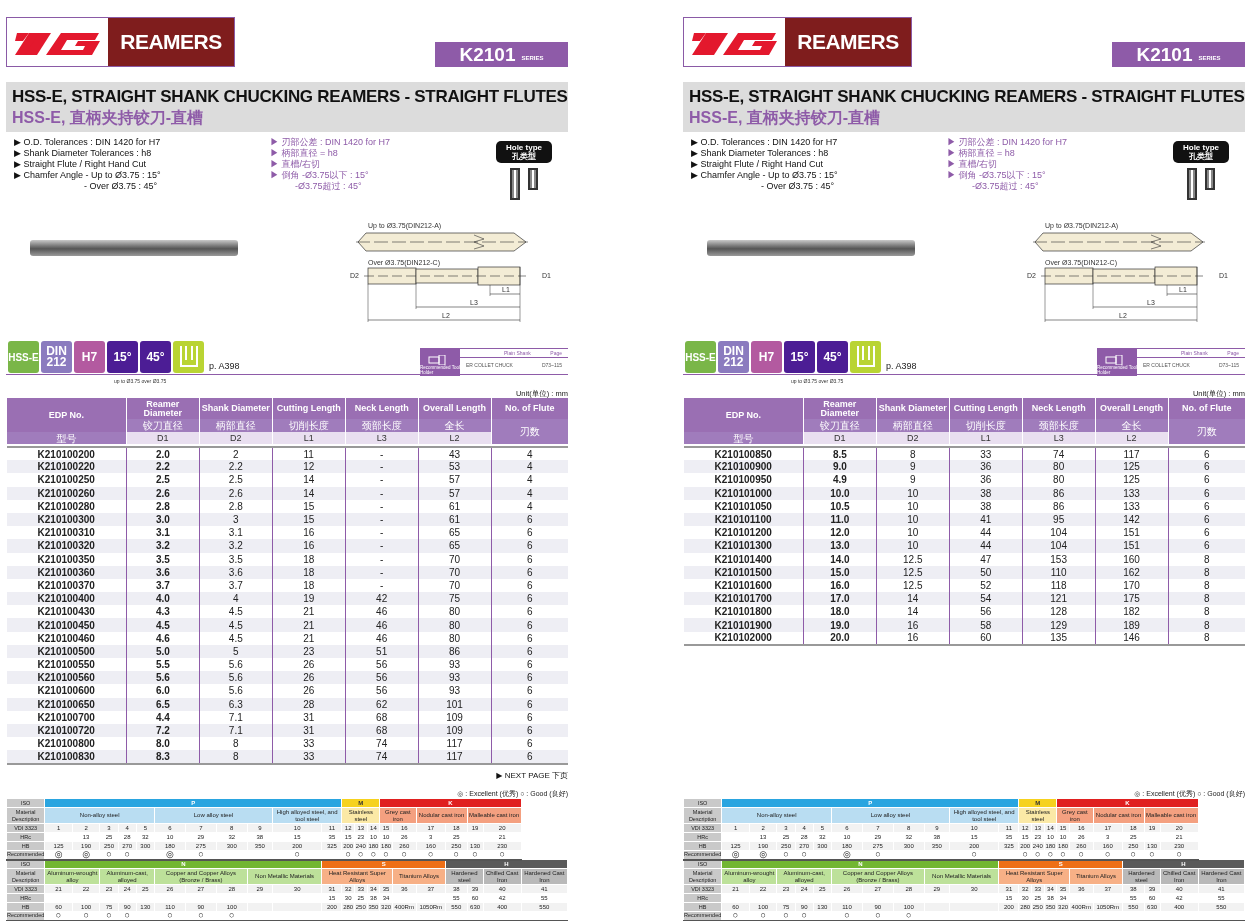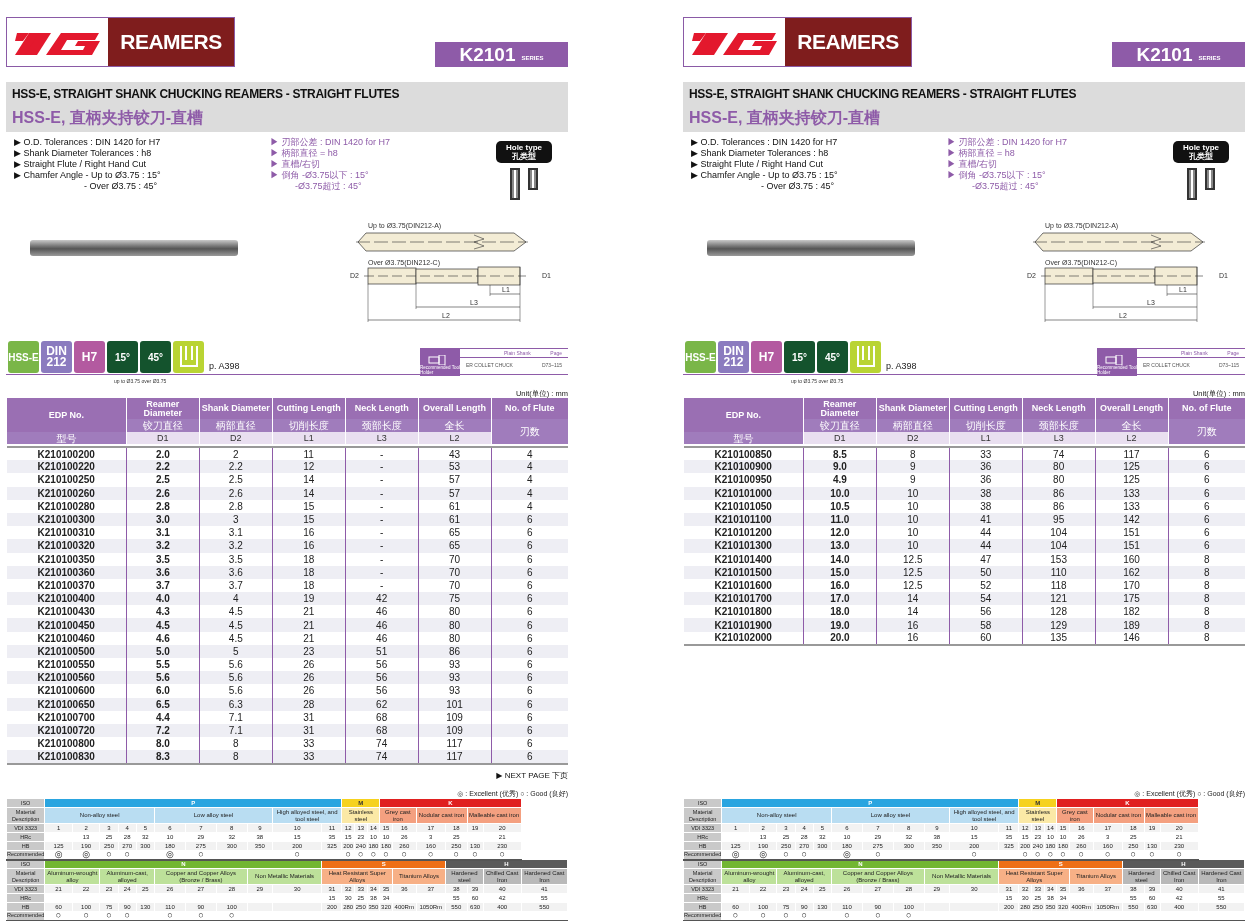--- a/index.html
+++ b/index.html
@@ -7,38 +7,38 @@
 .page{position:absolute;top:0;width:562px;height:921px}
 .page.left{left:6px}
 .page.right{left:683px}
 .logo-box{position:absolute;top:17px;left:0;width:229px;height:50px;border:1px solid #8a5aa6;display:flex}
 .logo-yg{width:101px;height:100%;background:#fff;display:flex;align-items:center;justify-content:center}
 .logo-reamers{flex:1;background:#7f1d1d;color:#fff;font-weight:bold;font-size:21px;display:flex;align-items:center;justify-content:center;letter-spacing:-0.5px}
 .series{position:absolute;top:42px;right:0;width:133px;height:25px;background:#8e5ba8;color:#fff;display:flex;align-items:center;justify-content:center;gap:6px}
 .series .num{font-size:19px;font-weight:bold}
 .series .lbl{font-size:6px;font-weight:bold;margin-top:6px}
 .title-band{position:absolute;top:82px;left:0;width:562px;height:50px;background:#dcdcdc}
-.title-en{position:absolute;top:5px;left:6px;font-size:12px;font-weight:bold;color:#111;letter-spacing:-0.3px}
+.title-en{position:absolute;top:5px;left:6px;font-size:17px;font-weight:bold;color:#111;letter-spacing:-0.3px}
 .title-cn{position:absolute;top:26px;left:6px;font-size:16px;font-weight:bold;color:#8e5ba8}
 .specs{position:absolute;top:137px;left:8px;font-size:9px;line-height:11px;color:#111}
 .specs-cn{position:absolute;top:137px;left:264px;font-size:9px;line-height:11px;color:#8e5ba8}
 .hole{position:absolute;top:141px;right:16px;width:56px}
 .hole-badge{background:#111;color:#fff;border-radius:5px;font-size:8px;font-weight:bold;text-align:center;line-height:9px;padding:2px 0}
 .hole-icons{display:flex;gap:8px;justify-content:center;margin-top:5px}
 .hole-ic{width:10px;height:22px;border:2px solid #333;background:repeating-linear-gradient(90deg,#888 0 2px,#fff 2px 4px)}
 .hole-ic.tall{height:32px}
 .reamer-photo{position:absolute;top:240px;left:24px;width:208px;height:16px;border-radius:3px;background:linear-gradient(180deg,#c9c9c9 0%,#7d7d7d 35%,#555 55%,#9a9a9a 100%)}
 .diagram{position:absolute;top:220px;left:340px;width:220px;height:110px}
 .dlabel{position:absolute;font-size:7px;color:#333}
 .badges{position:absolute;top:341px;left:2px;display:flex;gap:2px;align-items:flex-end}
 .badge{width:31px;height:32px;border-radius:3px;color:#fff;font-weight:bold;display:flex;align-items:center;justify-content:center;text-align:center;line-height:11px}
 .b-hss{background:#7ab648;font-size:10px}
 .b-din{background:#8b7bbf;font-size:12px}
 .b-h7{background:#b35aa0;font-size:12px}
-.b-ang{background:#14532d;font-size:10px}
+.b-ang{background:#4c1d95;font-size:12px}
 .b-flute{background:#b9d433}
 .pref{font-size:9px;margin-left:3px;margin-bottom:2px}
 .badge-sub{position:absolute;top:378px;left:108px;font-size:5px;color:#333}
 .rule-purple{position:absolute;top:374px;left:0;width:562px;height:1px;background:#8e5ba8}
 .holder{position:absolute;top:348px;right:0;width:148px;height:28px;display:flex;font-size:5px}
 .holder-ic{width:40px;background:#8e5ba8;color:#fff;display:flex;flex-direction:column;align-items:center;justify-content:flex-end;font-size:4.5px;padding-bottom:1px}
 .holder-body{flex:1;border-top:1px solid #8e5ba8}
 .holder-hdr{display:flex;justify-content:space-between;padding:1px 6px 0 44px;color:#8e5ba8;border-bottom:1px solid #8e5ba8;height:9px}
 .holder-row{display:flex;justify-content:space-between;padding:4px 6px 0 6px;color:#555}
 .unit{position:absolute;top:389px;right:0;font-size:7.5px;color:#222}

